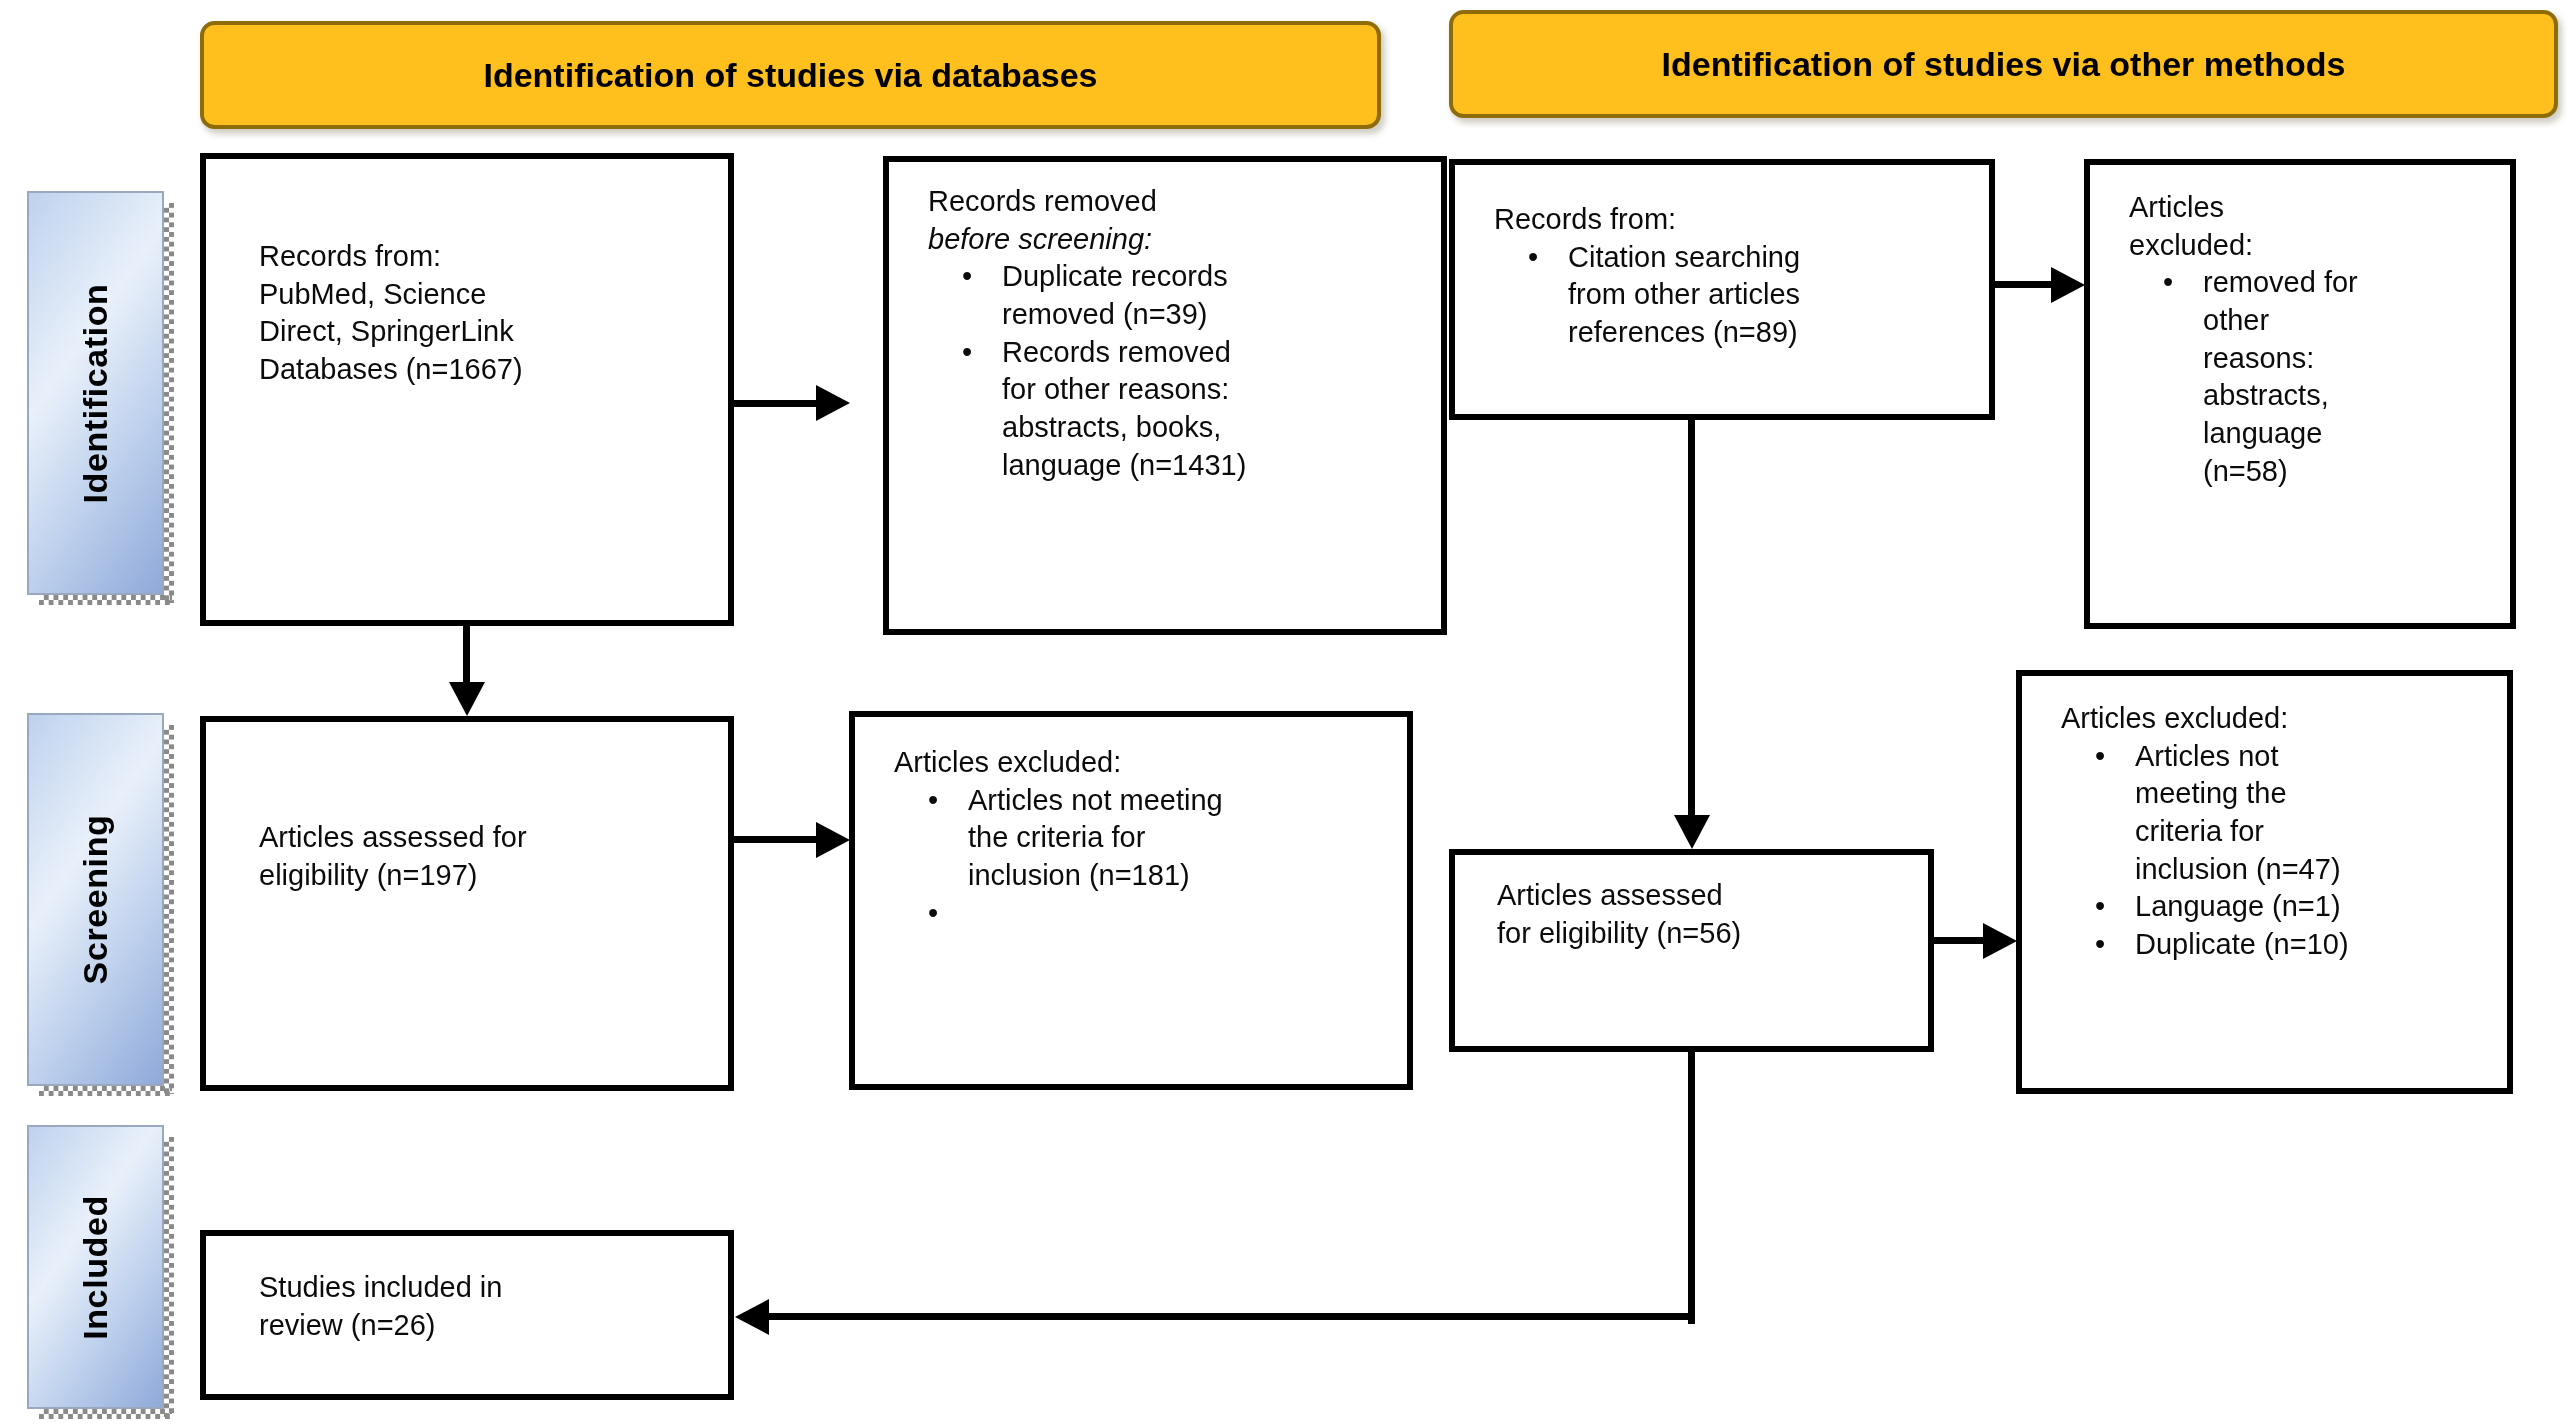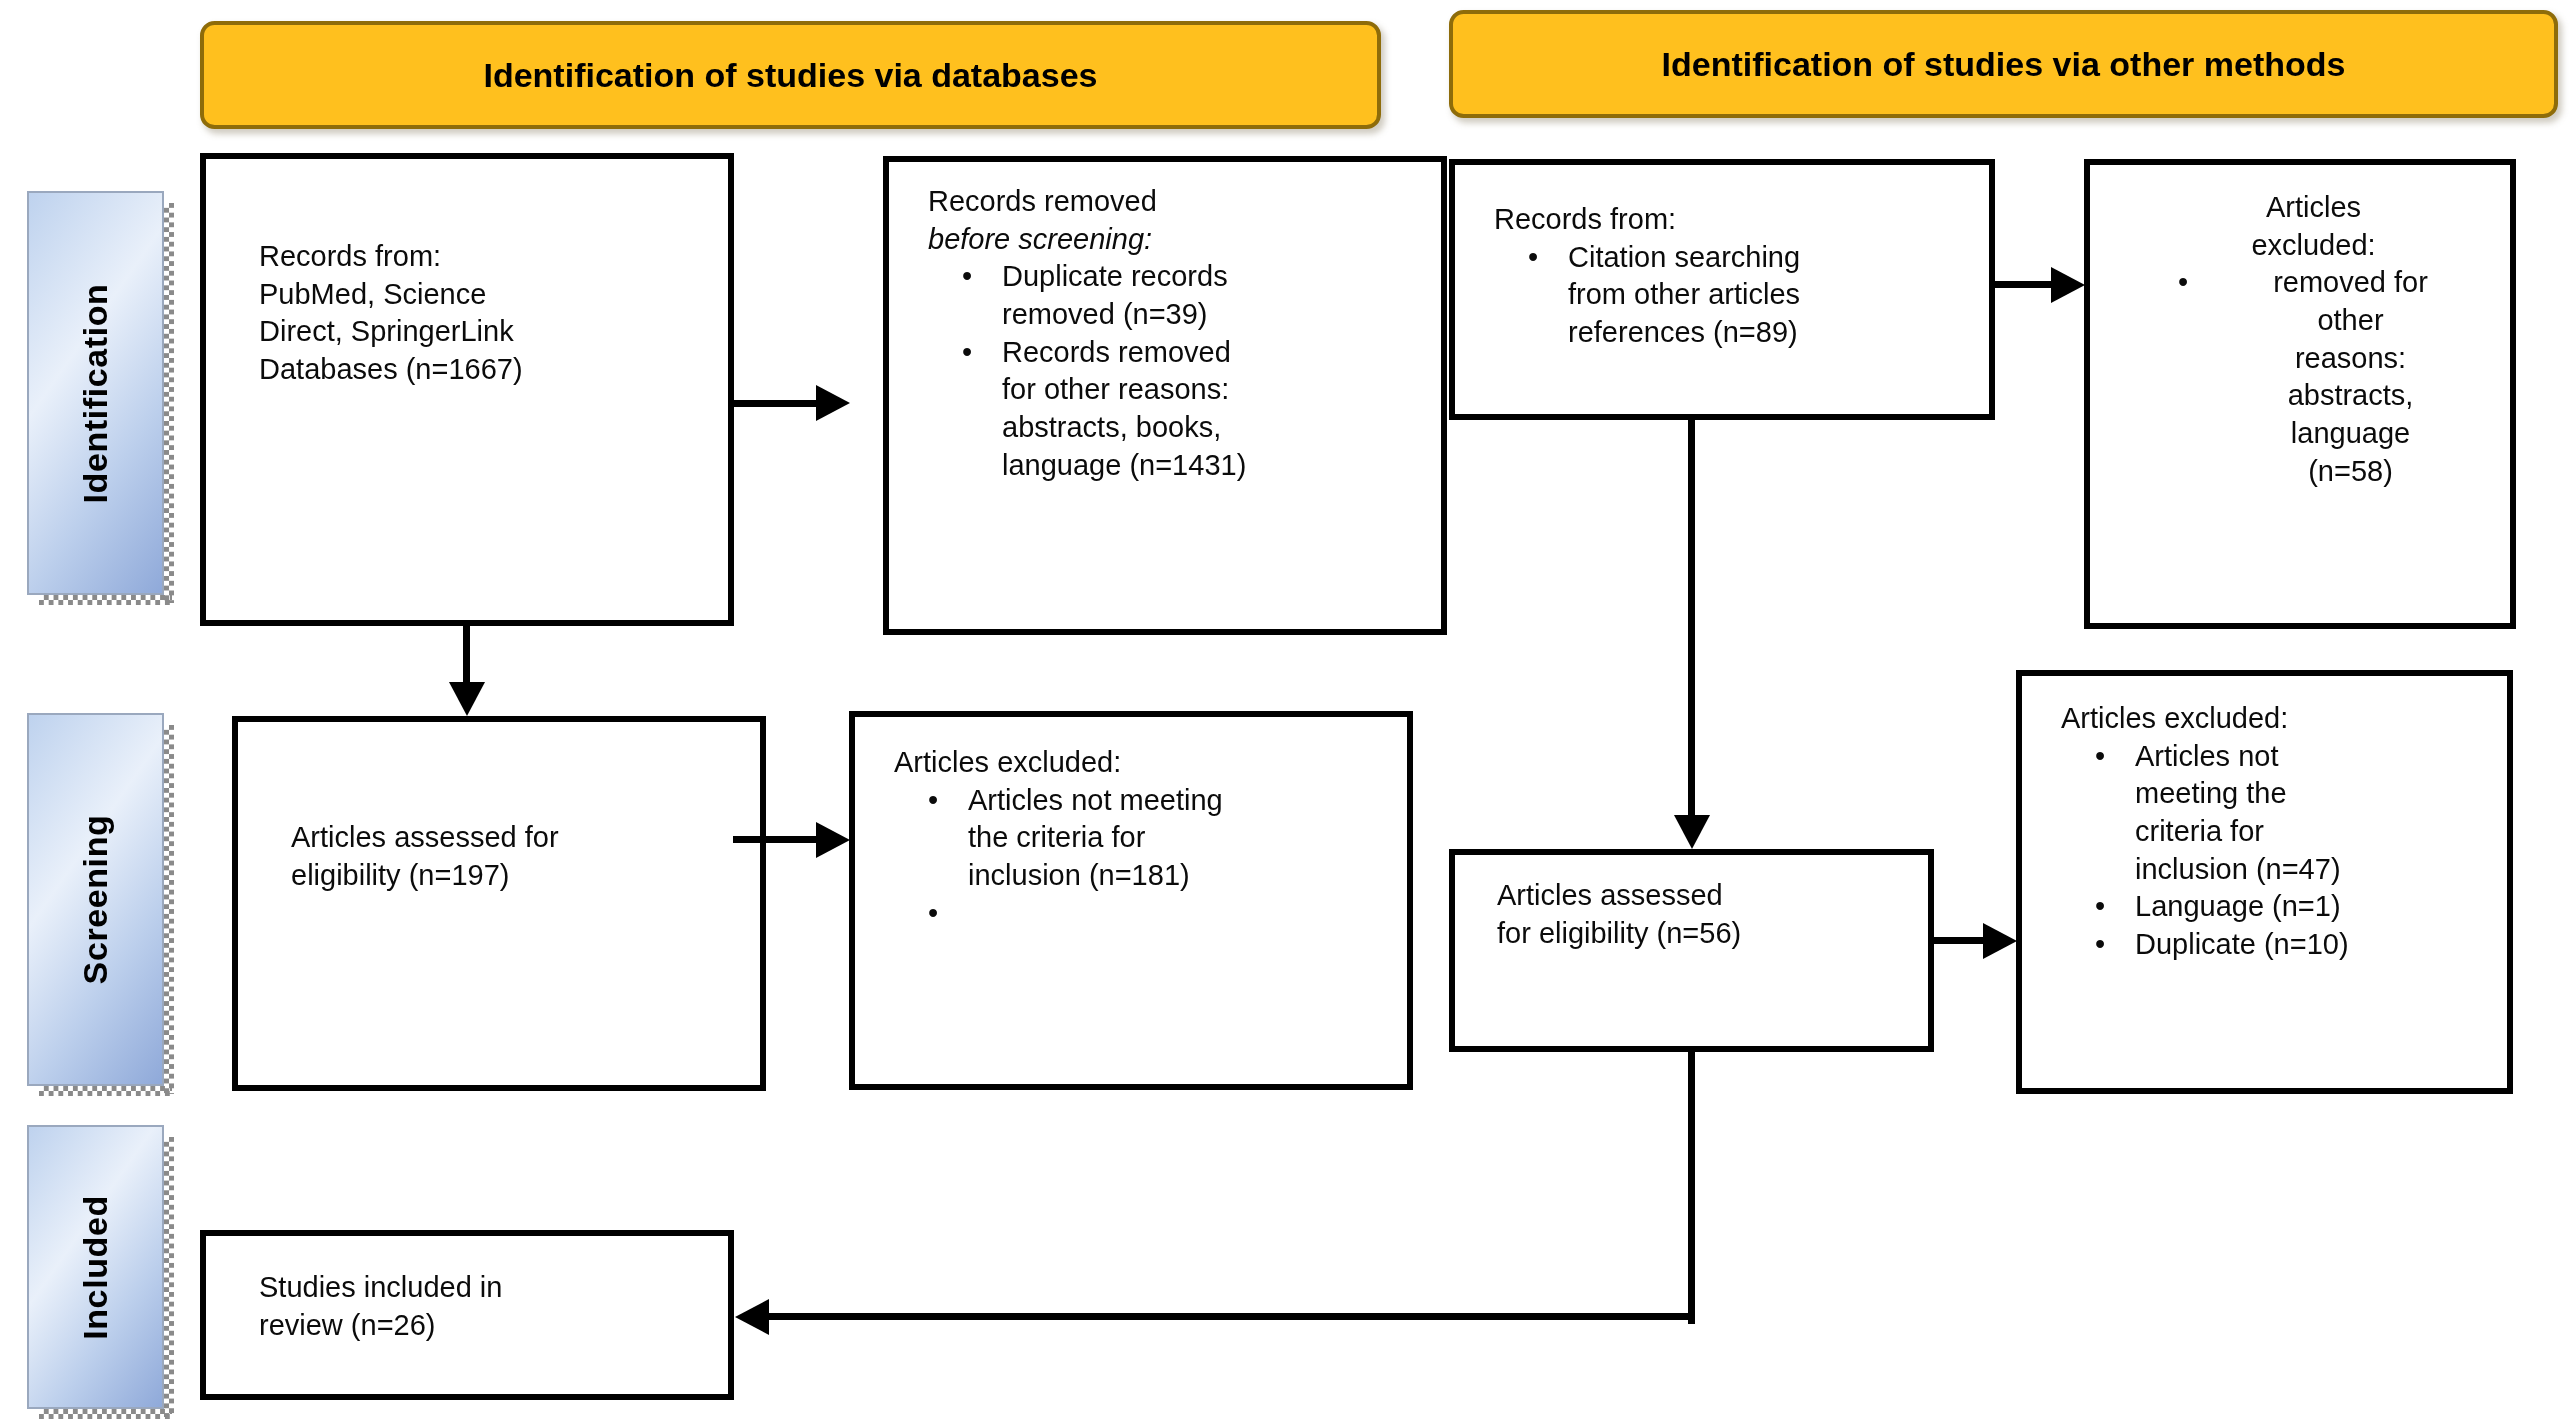--- a/index.html
+++ b/index.html
@@ -109,35 +109,35 @@
   <div class="fbox" style="left:1449px;top:159px;width:546px;height:261px;padding-top:36px;">
     <div class="btitle pre">Records from:</div>
     <div class="bullet">
       <span class="dot">•</span>
       <span class="btext pre">Citation searching
 from other articles
 references (n=89)</span>
     </div>
   </div>
 
-  <div class="fbox" style="left:2084px;top:159px;width:432px;height:470px;padding-top:24px;text-align:center;">
+  <div class="fbox" style="left:2084px;top:159px;width:432px;height:470px;padding-top:24px;">
     <div class="btitle pre">Articles
 excluded:</div>
     <div class="bullet">
       <span class="dot">•</span>
       <span class="btext pre">removed for
 other
 reasons:
 abstracts,
 language
 (n=58)</span>
     </div>
   </div>
 
-  <div class="fbox" style="left:200px;top:716px;width:534px;height:375px;padding-top:97px;margin-left:32px;">
+  <div class="fbox" style="left:200px;top:716px;width:534px;height:375px;padding-top:97px;">
     <div class="pre pad-plain">Articles assessed for
 eligibility (n=197)</div>
   </div>
 
   <div class="fbox" style="left:849px;top:711px;width:564px;height:379px;padding-top:27px;">
     <div class="btitle">Articles excluded:</div>
     <div class="bullet">
       <span class="dot">•</span>
       <span class="btext pre">Articles not meeting
 the criteria for

